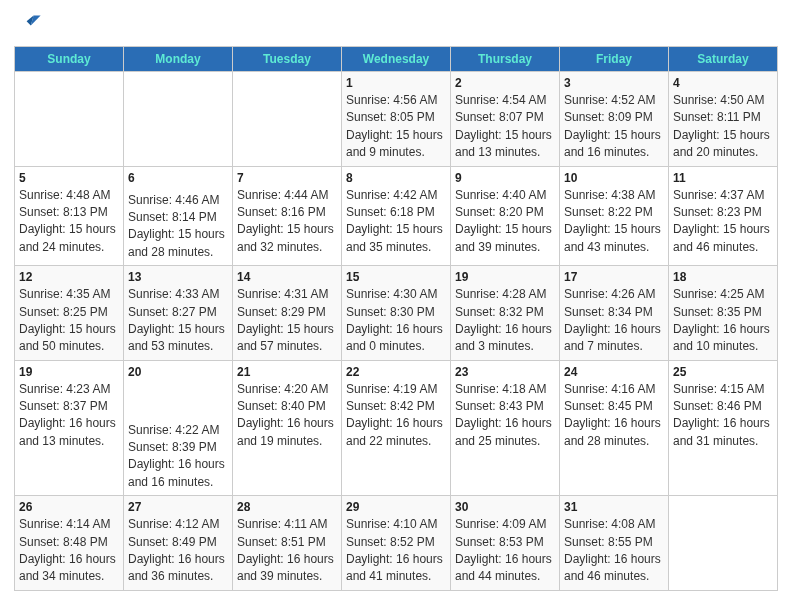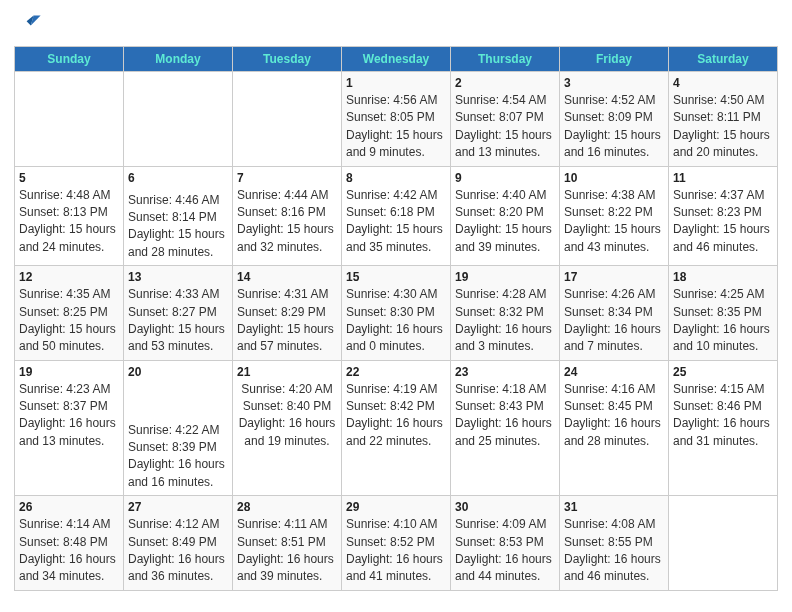--- a/index.html
+++ b/index.html
@@ -270,21 +270,21 @@
           </td>
           <td>
             <span class="day-num">20</span>
             <div class="cell-info" style="white-space: pre-line; margin-top: 43px;">Sunrise: 4:22 AM
 Sunset: 8:39 PM
 Daylight: 16 hours
 and 16 minutes.</div>
           </td>
           <td>
             <span class="day-num">21</span>
-            <div class="cell-info" style="white-space: pre-line; text-align: center;">Sunrise: 4:20 AM
+            <div class="cell-info" style="white-space: pre-line;">Sunrise: 4:20 AM
 Sunset: 8:40 PM
 Daylight: 16 hours
 and 19 minutes.</div>
           </td>
           <td>
             <span class="day-num">22</span>
             <div class="cell-info" style="white-space: pre-line;">Sunrise: 4:19 AM
 Sunset: 8:42 PM
 Daylight: 16 hours
 and 22 minutes.</div>

